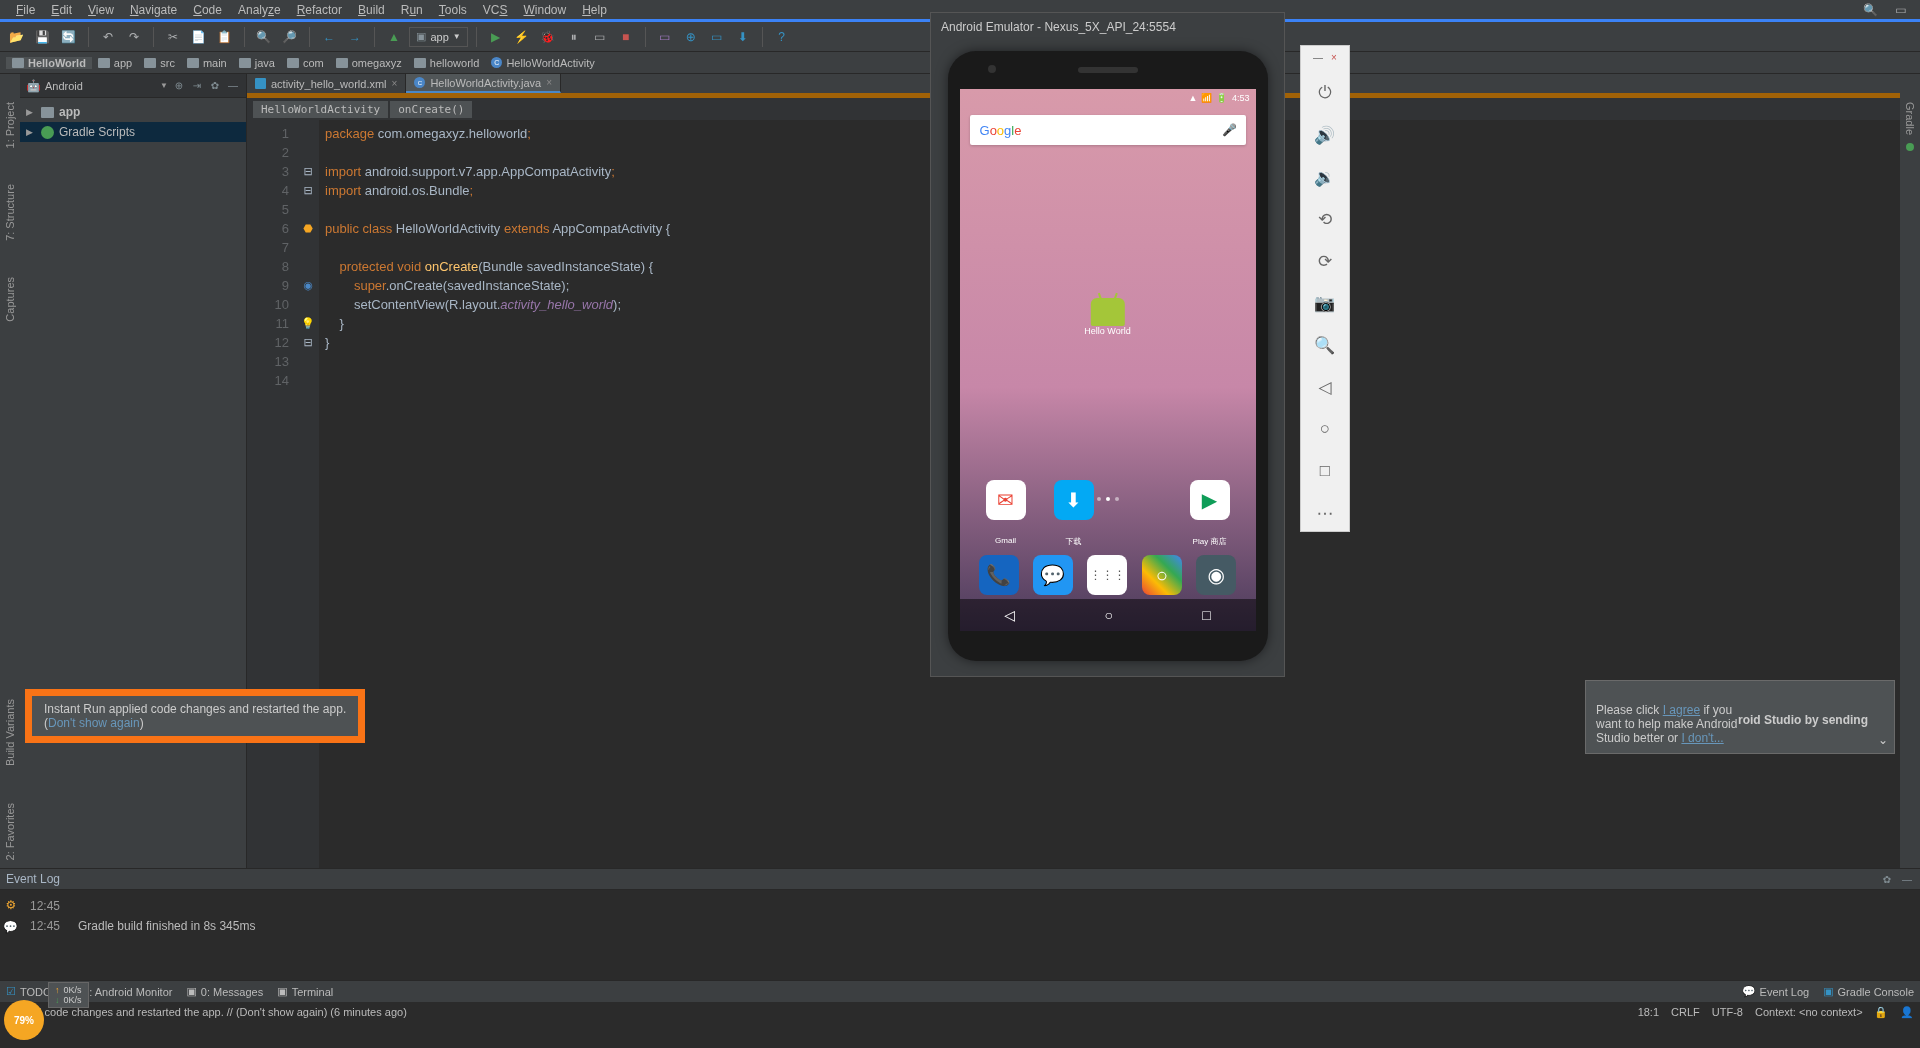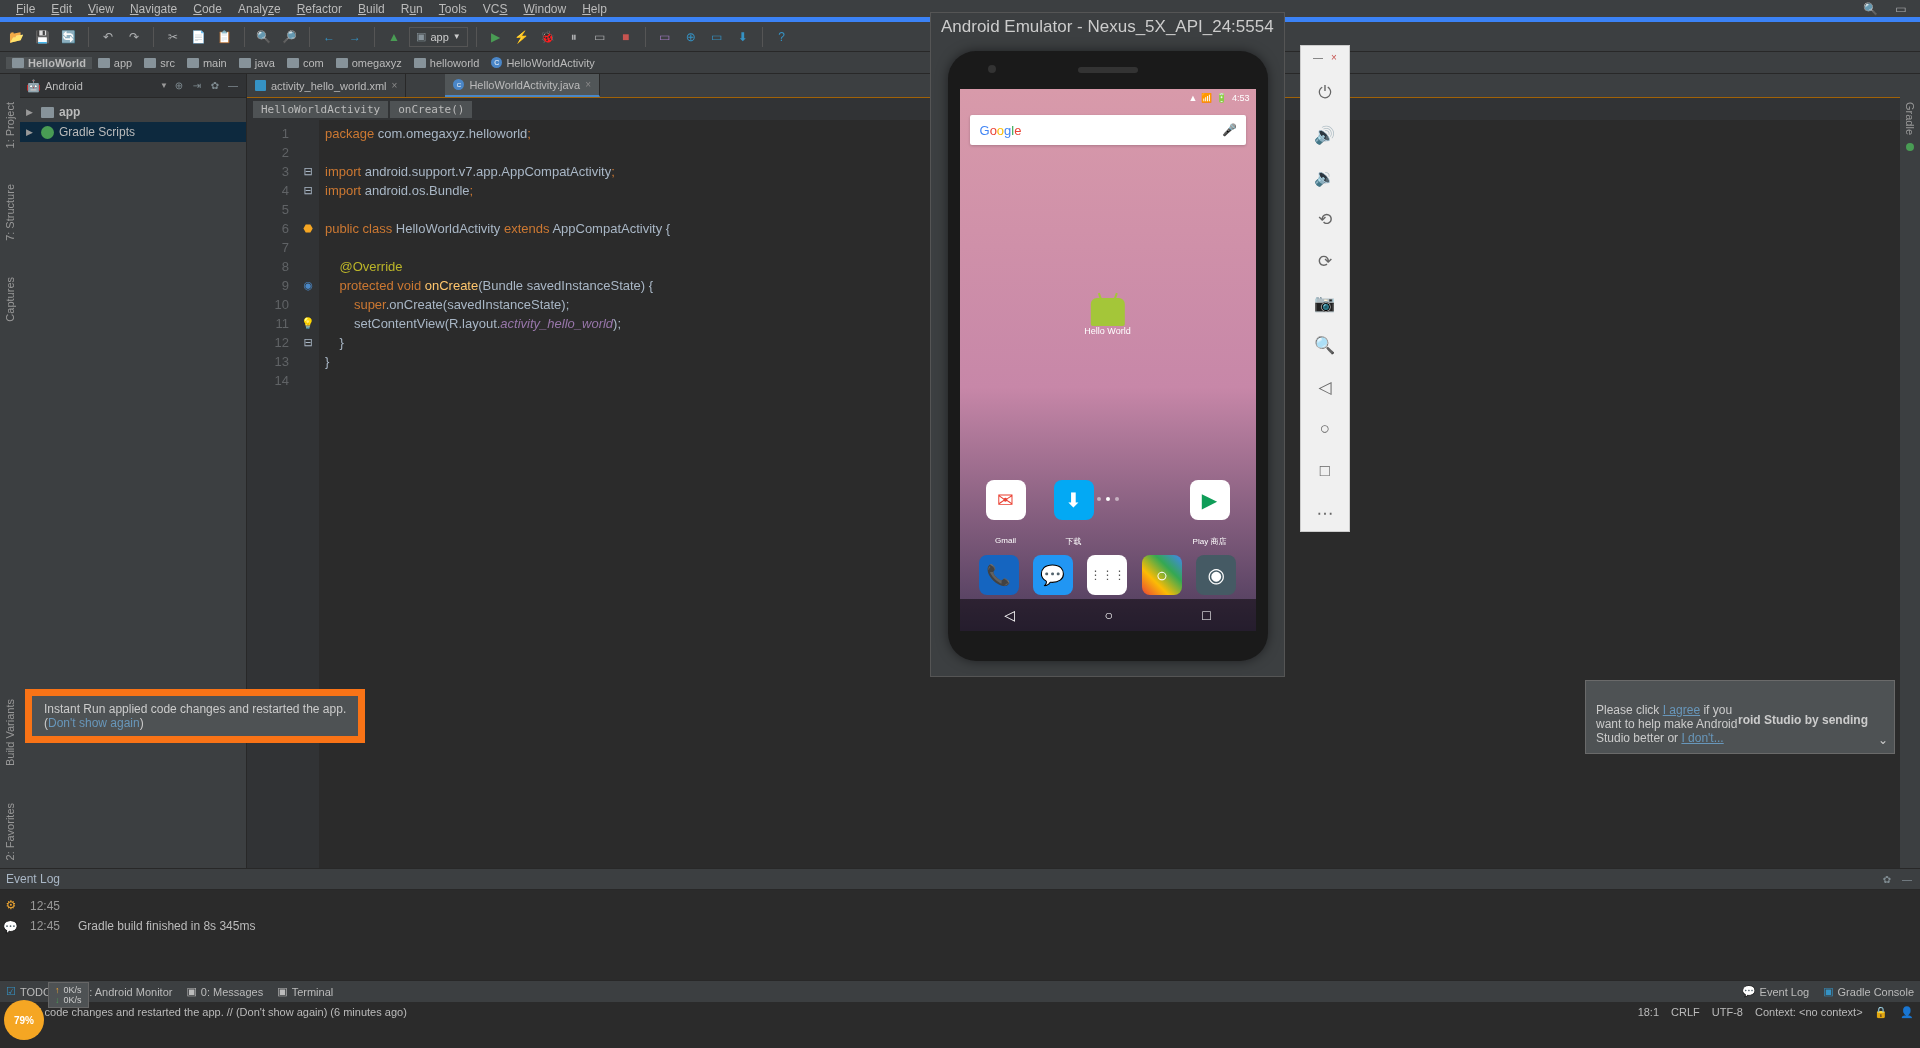--- a/index.html
+++ b/index.html
@@ -1,19 +1,19 @@
 <!DOCTYPE html>
 <html><head>
 <meta charset="utf-8">
 <style>
 * { margin: 0; padding: 0; box-sizing: border-box; font-family: 'Segoe UI', Arial, sans-serif; }
 body { background: #2b2b2b; color: #a9b7c6; font-size: 12px; overflow: hidden; width: 1920px; height: 1048px; position: relative; }
 
 
-.menu-bar { background: #3c3f41; height: 22px; display: flex; align-items: center; padding: 4px 8px; border-bottom: 5px solid #3b82f6; }
+.menu-bar { background: #3c3f41; height: 22px; display: flex; align-items: center; padding: 4px 8px; border-bottom: 3px solid #3b82f6; }
 .menu-item { padding: 0 8px; color: #bbbbbb; cursor: pointer; }
 .menu-u { text-decoration: underline; }
 
 
 .toolbar { background: #3c3f41; height: 30px; display: flex; align-items: center; padding: 0 6px; gap: 4px; border-bottom: 1px solid #282828; }
 .tool-btn { width: 22px; height: 22px; display: flex; align-items: center; justify-content: center; cursor: pointer; color: #afb1b3; }
 .tool-sep { width: 1px; height: 20px; background: #555; margin: 0 4px; }
 .run-select { background: #3c3f41; border: 1px solid #555; color: #ccc; padding: 1px 6px; font-size: 11px; height: 20px; display: flex; align-items: center; gap: 4px; }
 .play-icon { color: #499c54; }
 .stop-icon { color: #c75450; }
@@ -40,21 +40,21 @@
 .panel-icon { width: 14px; height: 14px; color: #7f8b91; font-size: 10px; display: flex; align-items: center; justify-content: center; cursor: pointer; }
 .tree { padding: 4px 0; }
 .tree-item { display: flex; align-items: center; height: 20px; padding: 0 6px; gap: 5px; font-size: 12px; color: #bbb; cursor: pointer; }
 .tree-item.selected { background: #0d293e; }
 .tree-arrow { width: 10px; color: #999; font-size: 9px; }
 .mod-icon { width: 13px; height: 11px; background: #87939a; border-radius: 1px; position: relative; }
 .gradle-icon { width: 13px; height: 13px; background: #499c54; border-radius: 50%; }
 
 
 .editor-area { flex: 1; display: flex; flex-direction: column; background: #2b2b2b; }
-.editor-tabs { height: 24px; background: #3c3f41; display: flex; border-bottom: 1px solid #a16207; gap: 39px; }
+.editor-tabs { height: 24px; background: #3c3f41; display: flex; border-bottom: 5px solid #a16207; }
 .editor-tab { display: flex; align-items: center; gap: 5px; padding: 0 8px; font-size: 11px; border-right: 1px solid #282828; cursor: pointer; color: #bbb; }
 .editor-tab.active { background: #515658; border-bottom: 2px solid #4a88c7; }
 .tab-close { font-size: 10px; color: #8a8a8a; }
 .xml-icon { width: 11px; height: 11px; background: #3592c4; border-radius: 1px; font-size: 6px; display: flex; align-items: center; justify-content: center; color: white; }
 .kt-icon { width: 11px; height: 11px; background: #4a86c7; border-radius: 50%; font-size: 6px; display: flex; align-items: center; justify-content: center; color: white; }
 
 
 .context-bar { height: 22px; background: #313335; display: flex; align-items: center; padding: 0 6px; gap: 2px; }
 .ctx-pill { background: #4e5254; padding: 2px 8px; font-size: 11px; font-family: 'Consolas', monospace; color: #bbb; }
 
@@ -95,21 +95,21 @@
 
 .notif { position: absolute; bottom: 294px; right: 25px; background: #4e5254; border: 1px solid #6a6a6a; padding: 8px 26px 8px 10px; font-size: 12px; color: #ccc; width: 310px; z-index: 50; }
 .notif a { color: #6897bb; text-decoration: underline; cursor: pointer; }
 .notif-arrow { position: absolute; bottom: 6px; right: 6px; cursor: pointer; }
 
 
 .pct-circle { position: absolute; bottom: 8px; left: 4px; width: 40px; height: 40px; border-radius: 50%; background: linear-gradient(135deg, #f5a623, #f5a623); display: flex; align-items: center; justify-content: center; font-size: 10px; font-weight: bold; color: white; z-index: 60; }
 
 
 .emulator-window { position: absolute; top: 12px; left: 930px; width: 355px; height: 665px; background: #3c3f41; border: 1px solid #555; z-index: 100; }
-.emu-title { height: 28px; background: #3c3f41; display: flex; align-items: center; padding: 0 10px; font-size: 17px; color: #ccc; }
+.emu-title { height: 28px; background: #3c3f41; display: flex; align-items: center; padding: 0 10px; font-size: 12px; color: #ccc; }
 .emu-body { padding: 10px; display: flex; justify-content: center; }
 .phone-frame { width: 320px; height: 610px; background: #1a1a1a; border-radius: 28px; padding: 38px 12px 30px 12px; position: relative; box-shadow: 0 0 12px rgba(0,0,0,.5); }
 .phone-speaker { position: absolute; top: 16px; left: 50%; transform: translateX(-50%); width: 60px; height: 6px; background: #333; border-radius: 3px; }
 .phone-camera { position: absolute; top: 14px; left: 40px; width: 8px; height: 8px; background: #333; border-radius: 50%; }
 .phone-screen { width: 100%; height: 100%; background: linear-gradient(180deg, #d89aaa 0%, #c787a8 55%, #4a3a5a 100%); position: relative; overflow: hidden; }
 .phone-status { height: 18px; display: flex; align-items: center; justify-content: flex-end; padding: 0 6px; gap: 4px; font-size: 9px; color: white; }
 .phone-search { margin: 8px 10px; background: white; border-radius: 2px; height: 30px; display: flex; align-items: center; padding: 0 10px; box-shadow: 0 1px 3px rgba(0,0,0,.2); }
 .google-logo { font-size: 13px; font-weight: 500; }
 .google-logo span:nth-child(1){color:#4285f4;}.google-logo span:nth-child(2){color:#ea4335;}.google-logo span:nth-child(3){color:#fbbc05;}.google-logo span:nth-child(4){color:#4285f4;}.google-logo span:nth-child(5){color:#34a853;}.google-logo span:nth-child(6){color:#ea4335;}
 .mic { margin-left: auto; width: 12px; height: 16px; display: flex; align-items: center; justify-content: center; }
@@ -328,21 +328,20 @@
           <div class="mark"></div>
       </div>
       <div class="code-body">
 <div class="code-line"><span class="kw">package </span><span>com.omegaxyz.helloworld</span><span class="kw">;</span></div>
 <div class="code-line"></div>
 <div class="code-line"><span class="kw">import </span><span>android.support.v7.app.AppCompatActivity</span><span class="kw">;</span></div>
 <div class="code-line"><span class="kw">import </span><span>android.os.Bundle</span><span class="kw">;</span></div>
 <div class="code-line"></div>
 <div class="code-line"><span class="kw">public class </span><span>HelloWorldActivity </span><span class="kw">extends </span><span>AppCompatActivity {</span></div>
 <div class="code-line"></div>
-<div class="code-line">    <span class="ann">@Override</span></div>
 <div class="code-line">    <span class="kw">protected void </span><span class="fn">onCreate</span><span>(Bundle savedInstanceState) {</span></div>
 <div class="code-line">        <span class="kw">super</span><span>.onCreate(savedInstanceState);</span></div>
 <div class="code-line">        <span>setContentView(R.layout.</span><span class="ital">activity_hello_world</span><span>);</span></div>
 <div class="code-line">    }</div>
 <div class="code-line">}</div>
 <div class="code-line"></div>
       </div>
     </div>
   </div>
 

